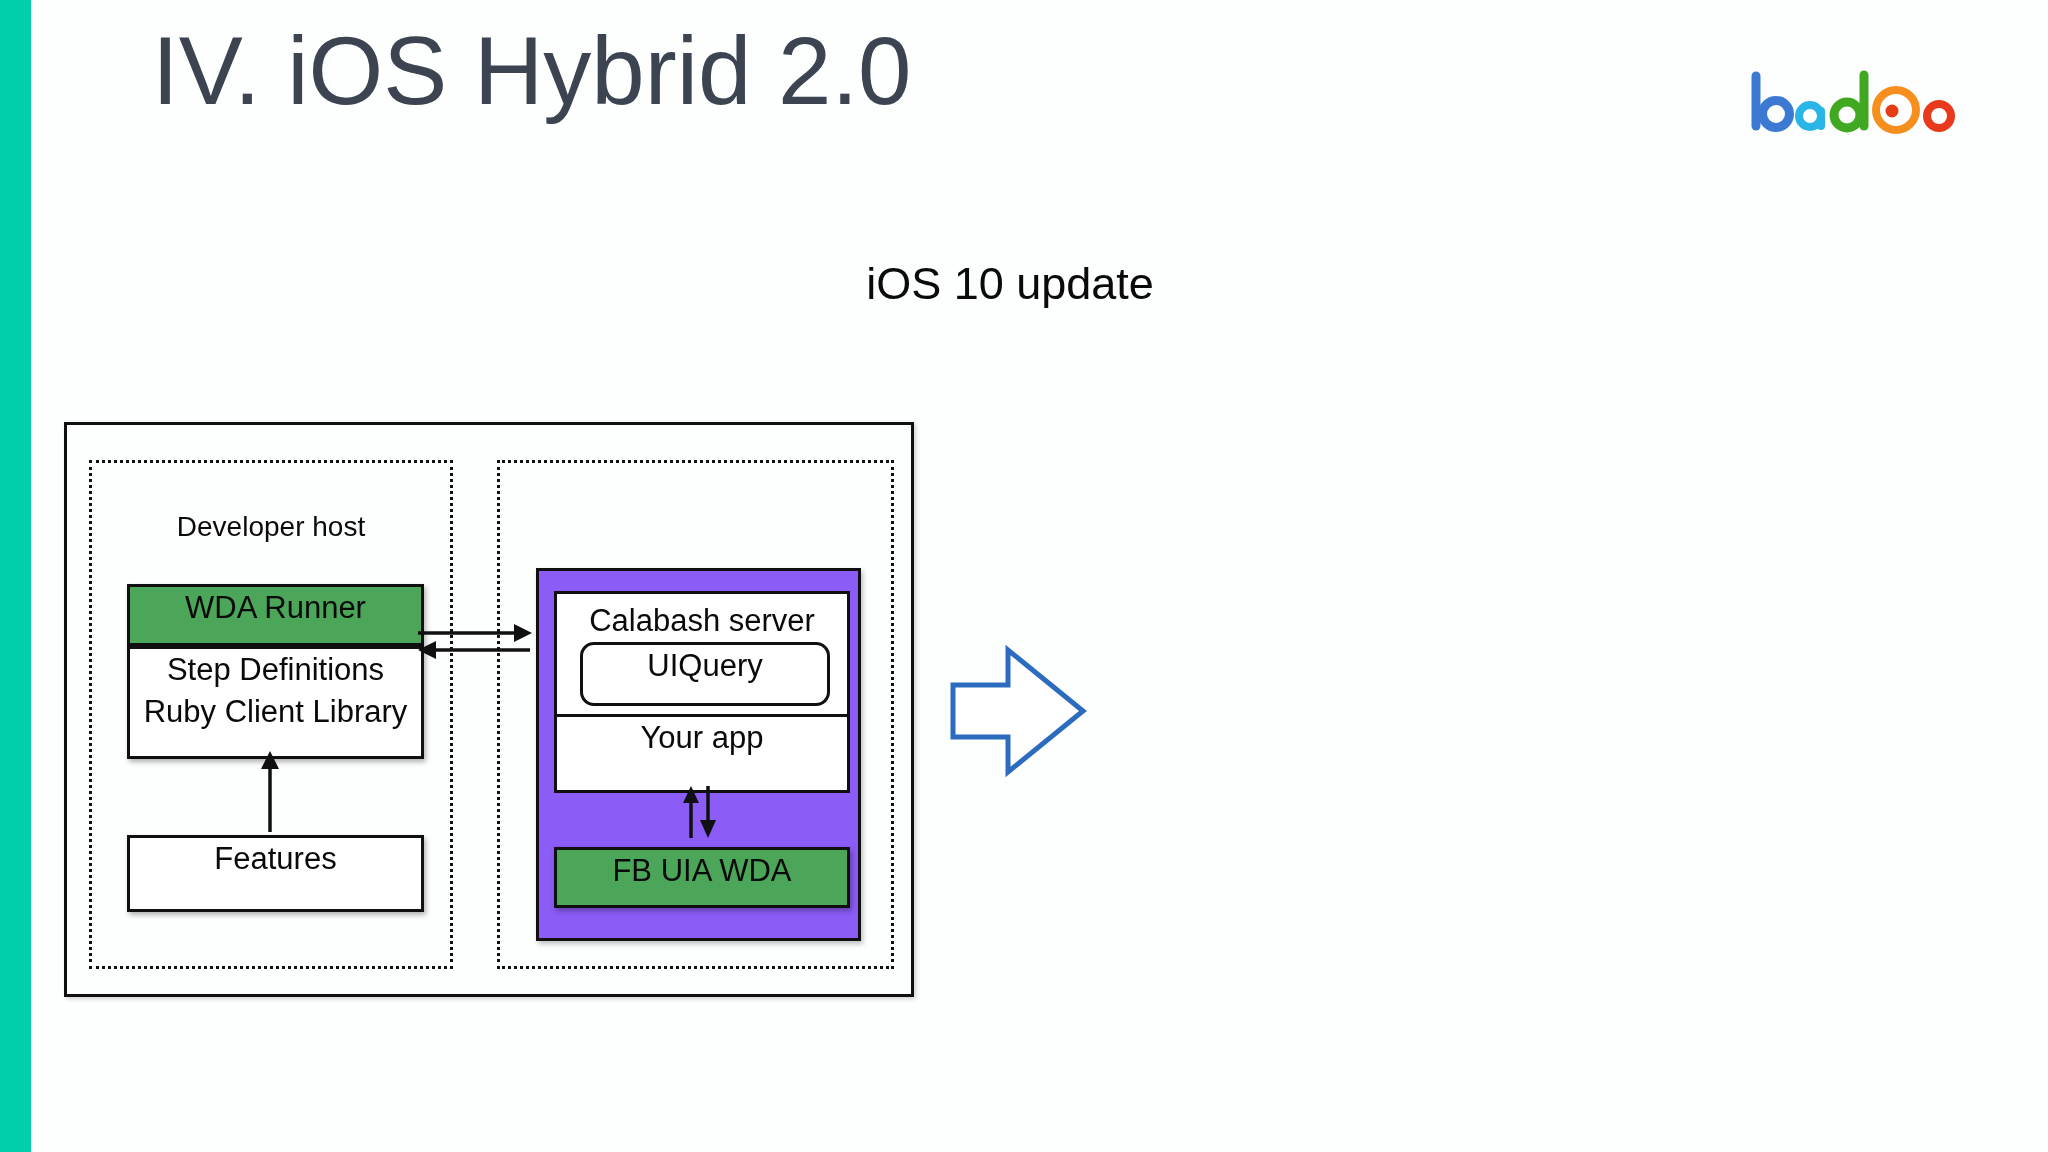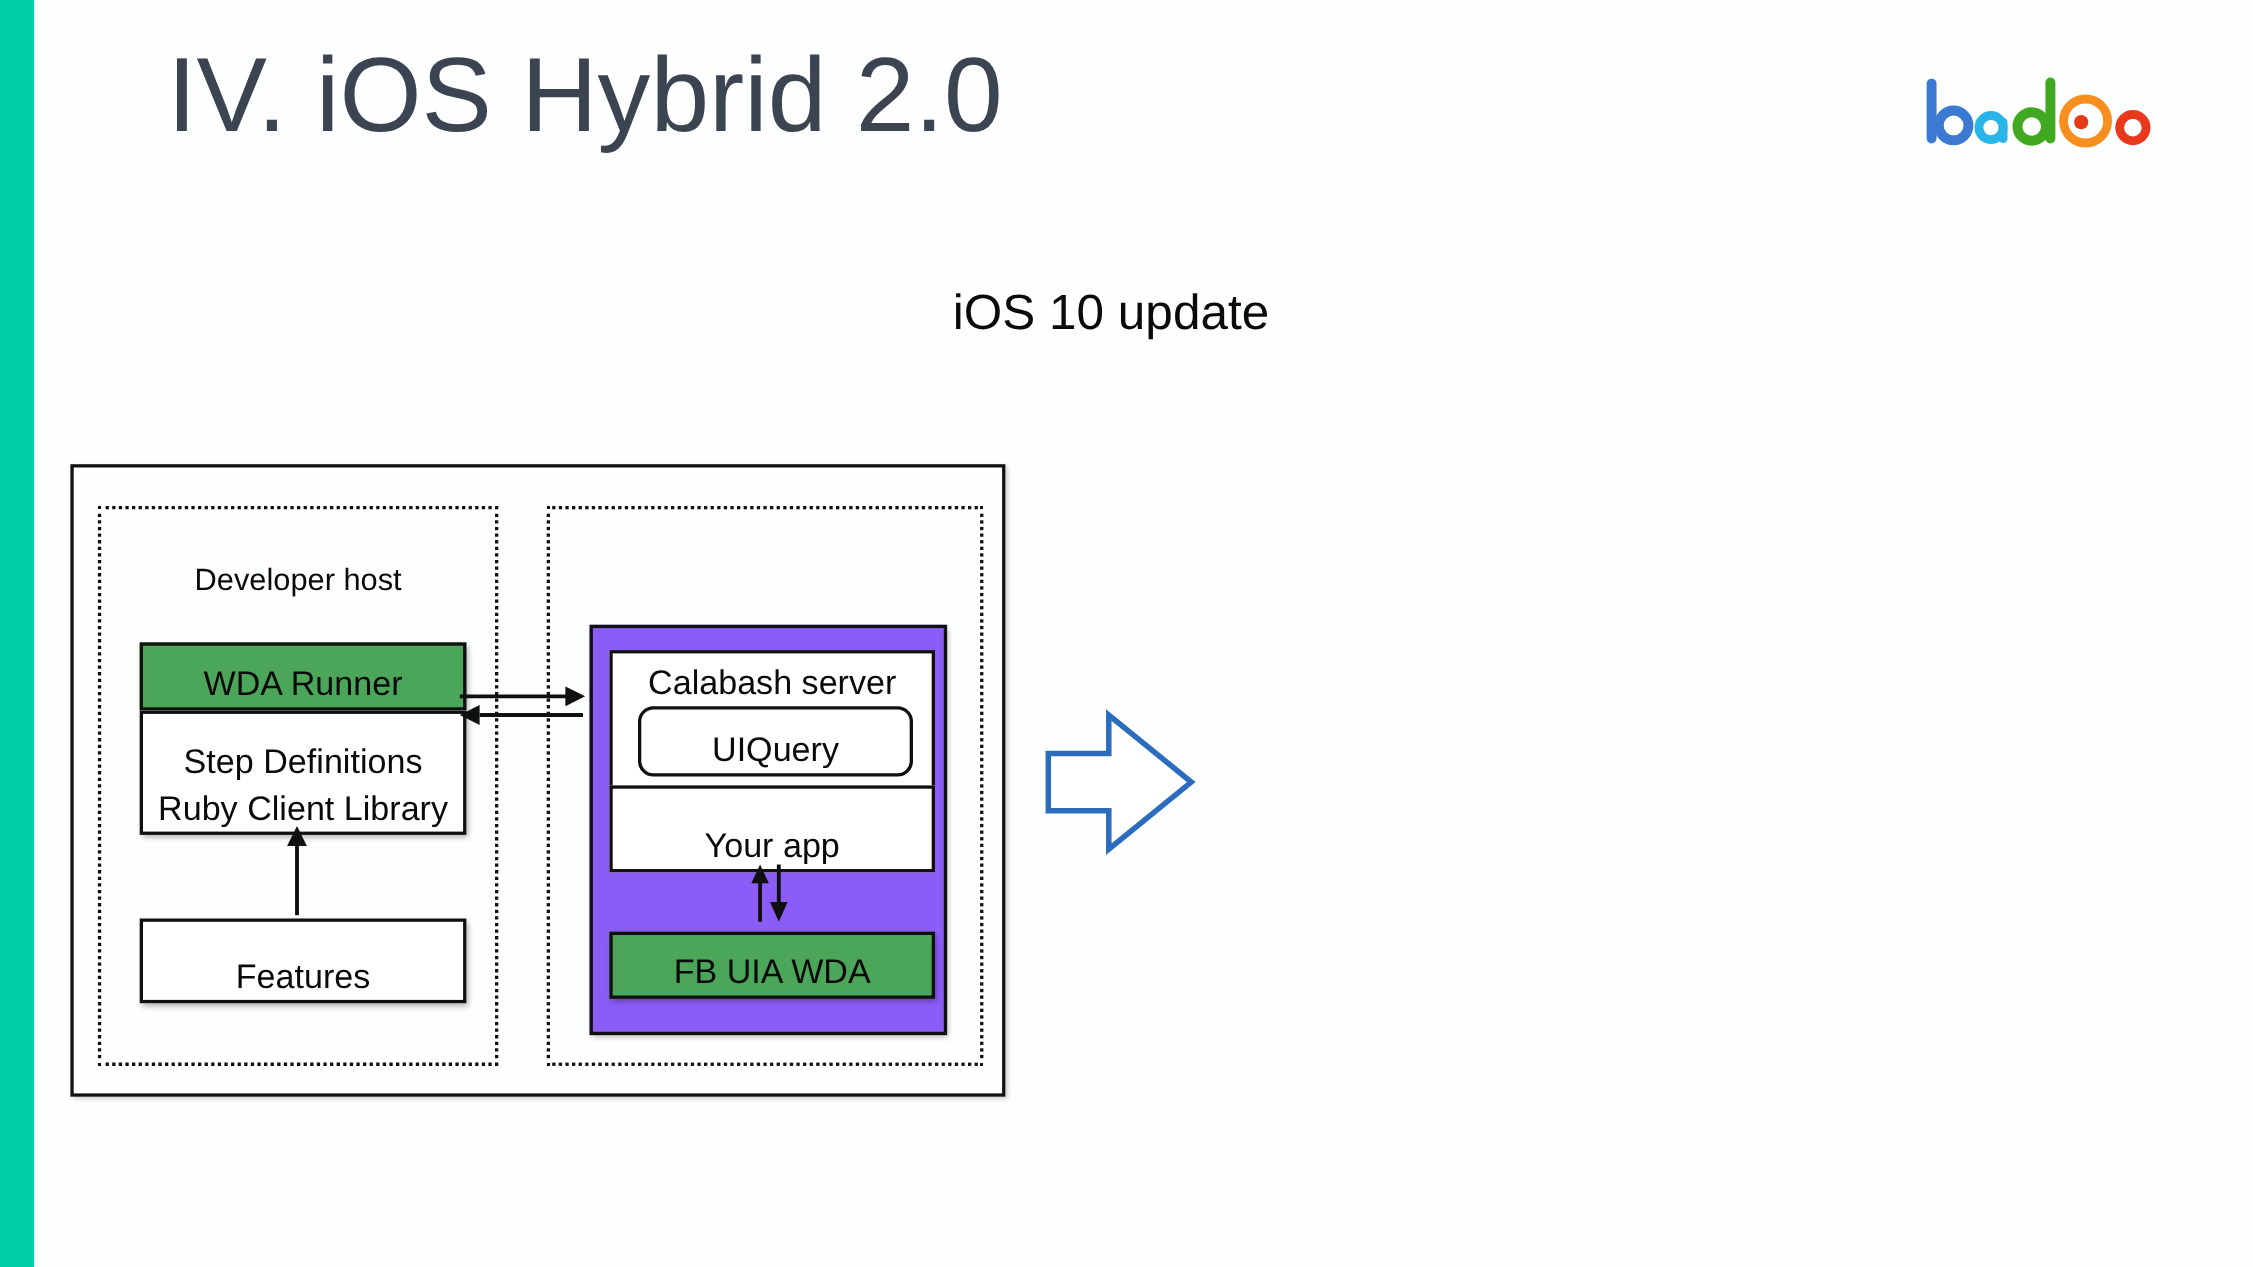--- a/index.html
+++ b/index.html
@@ -8,21 +8,21 @@
     background: #fdfffe;
     font-family: "Liberation Sans", sans-serif;
     position: relative;
     color: #0a0a0a;
   }
   .accent-bar {
     position: absolute; left: 0; top: 0; width: 31px; height: 1152px;
     background: #00d0aa;
   }
   .slide-title {
-    position: absolute; left: 152px; top: 32px;
+    position: absolute; left: 152px; top: 16px;
     font-size: 96px; font-weight: 400; color: #3c4452;
     letter-spacing: 0px; white-space: nowrap;
   }
   .slide-subtitle {
     position: absolute; left: 760px; top: 258px; width: 500px;
     text-align: center; font-size: 45px; color: #0a0a0a; white-space: nowrap;
   }
   .logo { position: absolute; left: 1748px; top: 68px; width: 210px; height: 72px; }
 
   
@@ -39,21 +39,21 @@
   .dotted-dev { left: 22px;  width: 364px; }
   .dotted-sim { left: 430px; width: 397px; }
   .group-label {
     margin-top: 48px; text-align: center;
     font-size: 28px; color: #0a0a0a;
   }
   .dbox {
     position: absolute;
     border: 3px solid #101010;
     background: #ffffff;
-    display: flex; align-items: flex-end; justify-content: center;
+    display: flex; align-items: flex-start; justify-content: center;
     text-align: center;
     font-size: 31px; line-height: 1.35;
     box-shadow: 2px 3px 5px rgba(0,0,0,0.30);
   }
   .dbox.green { background: #4ba65a; }
   .dbox.plain-border { box-shadow: none; }
 
   .box-wda      { left: 35px; top: 121px; width: 297px; height: 62px; }
   .box-stepdef  { left: 35px; top: 183px; width: 297px; height: 113px; }
   .box-features { left: 35px; top: 372px; width: 297px; height: 77px; }

